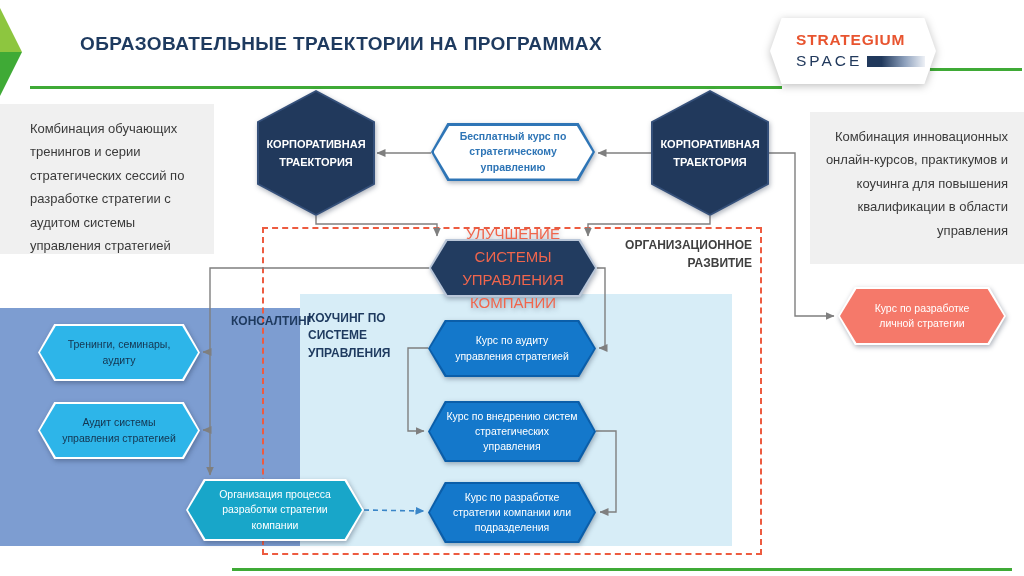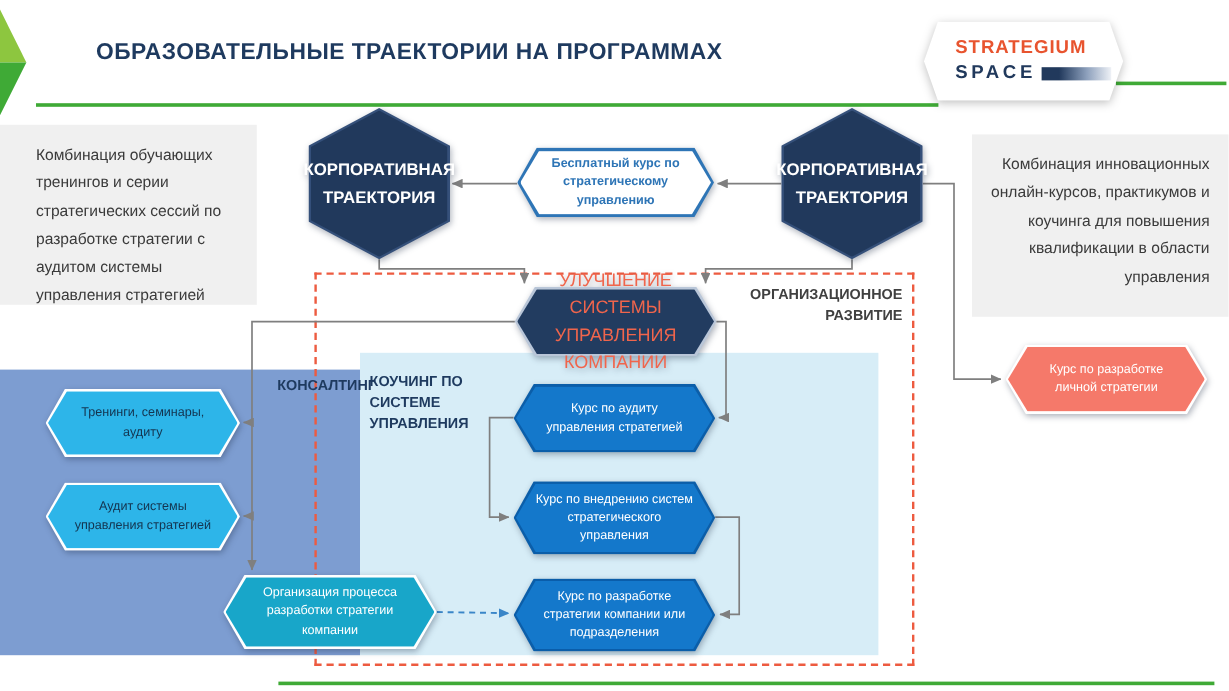--- a/index.html
+++ b/index.html
@@ -17,21 +17,21 @@
   .rule-left{left:30px;top:86px;width:752px;}
   .rule-right{left:930px;top:68px;width:92px;}
   .rule-bottom{left:232px;top:568px;width:780px;height:2.5px;}
   .logo-wrap{position:absolute;left:770px;top:18px;width:166px;height:66px;z-index:2;
     filter:drop-shadow(0 2px 4px rgba(0,0,0,.25));}
   .logo-hex{position:absolute;inset:0;background:#ffffff;
     clip-path:polygon(7% 0,93% 0,100% 50%,93% 100%,7% 100%,0 50%);
     padding:13px 0 0 26px;box-sizing:border-box;}
   .logo-line1{font-size:15.5px;font-weight:bold;color:#e8542f;letter-spacing:.8px;}
   .logo-line2{display:flex;align-items:center;margin-top:3px;}
-  .logo-space{font-size:15.5px;font-weight:bold;color:#21395c;letter-spacing:3px;}
+  .logo-space{font-size:15.5px;font-weight:normal;color:#21395c;letter-spacing:3px;}
   .logo-bar{display:inline-block;width:58px;height:11px;margin-left:5px;
     background:linear-gradient(90deg,#21395c 0%,#21395c 25%,#8da0bc 65%,#eef1f6 100%);}
   
   .note{position:absolute;background:#f0f0f0;box-sizing:border-box;z-index:1;
     font-size:13px;line-height:1.8;color:#3a3a3a;}
   .note-left{left:0;top:104px;width:214px;height:150px;padding:13px 10px 10px 30px;}
   .note-right{left:810px;top:112px;width:214px;height:152px;padding:13px 16px 10px 10px;text-align:right;}
   
   .panel{position:absolute;z-index:1;}
   .panel-consulting{left:0;top:308px;width:300px;height:238px;background:#7d9dd1;}
@@ -48,21 +48,21 @@
   .hex .b,.hex .f{position:absolute;}
   .hex .b{inset:0;}
   .hex .f{inset:2px;}
   .hex .t{position:absolute;inset:0;display:flex;align-items:center;justify-content:center;
     text-align:center;line-height:1.5;}
   .hor .b,.hor .f{clip-path:polygon(0 50%,10% 0,90% 0,100% 50%,90% 100%,10% 100%);}
   .ver .b,.ver .f{clip-path:polygon(50% 0,100% 25%,100% 75%,50% 100%,0 75%,0 25%);}
   .hor .t{padding:4px 18px;}
   .ver .t{padding:4px 10px;}
   .v-navy .b{background:#35507a;} .v-navy .f{background:#21395c;}
-  .v-navy .t{color:#ffffff;font-size:14px;font-weight:bold;line-height:1.65;}
+  .v-navy .t{color:#ffffff;font-size:11px;font-weight:bold;line-height:1.65;}
   .v-white .b{background:#2e75b6;} .v-white .f{background:#ffffff;inset:2.5px;}
   .v-white .t{color:#2e75b6;font-size:10.5px;font-weight:bold;line-height:1.45;}
   .v-navyred .b{background:#b9c6d8;} .v-navyred .f{background:#223c60;}
   .v-navyred .t{color:#f0654c;font-size:15px;font-weight:normal;line-height:1.55;}
   .v-cyan .b{background:#ffffff;} .v-cyan .f{background:#2db5e9;}
   .v-cyan .t{color:#14344f;font-size:10.5px;line-height:1.45;}
   .v-teal .b{background:#ffffff;} .v-teal .f{background:#18a6c9;}
   .v-teal .t{color:#ffffff;font-size:10.5px;line-height:1.45;}
   .v-blue .b{background:#0b5ea9;} .v-blue .f{background:#1478cb;}
   .v-blue .t{color:#ffffff;font-size:10.5px;line-height:1.45;}
@@ -186,21 +186,21 @@
 
   <div class="hex hor v-blue hx-c1">
     <div class="b"></div>
     <div class="f"></div>
     <div class="t">Курс по аудиту управления стратегией</div>
   </div>
 
   <div class="hex hor v-blue hx-c2">
     <div class="b"></div>
     <div class="f"></div>
-    <div class="t">Курс по внедрению систем стратегического управления</div>
+    <div class="t">Курс по внедрению систем стратегических управления</div>
   </div>
 
   <div class="hex hor v-blue hx-c3">
     <div class="b"></div>
     <div class="f"></div>
     <div class="t">Курс по разработке стратегии компании или подразделения</div>
   </div>
 
   <div class="hex hor v-salmon hx-pc">
     <div class="b"></div>

